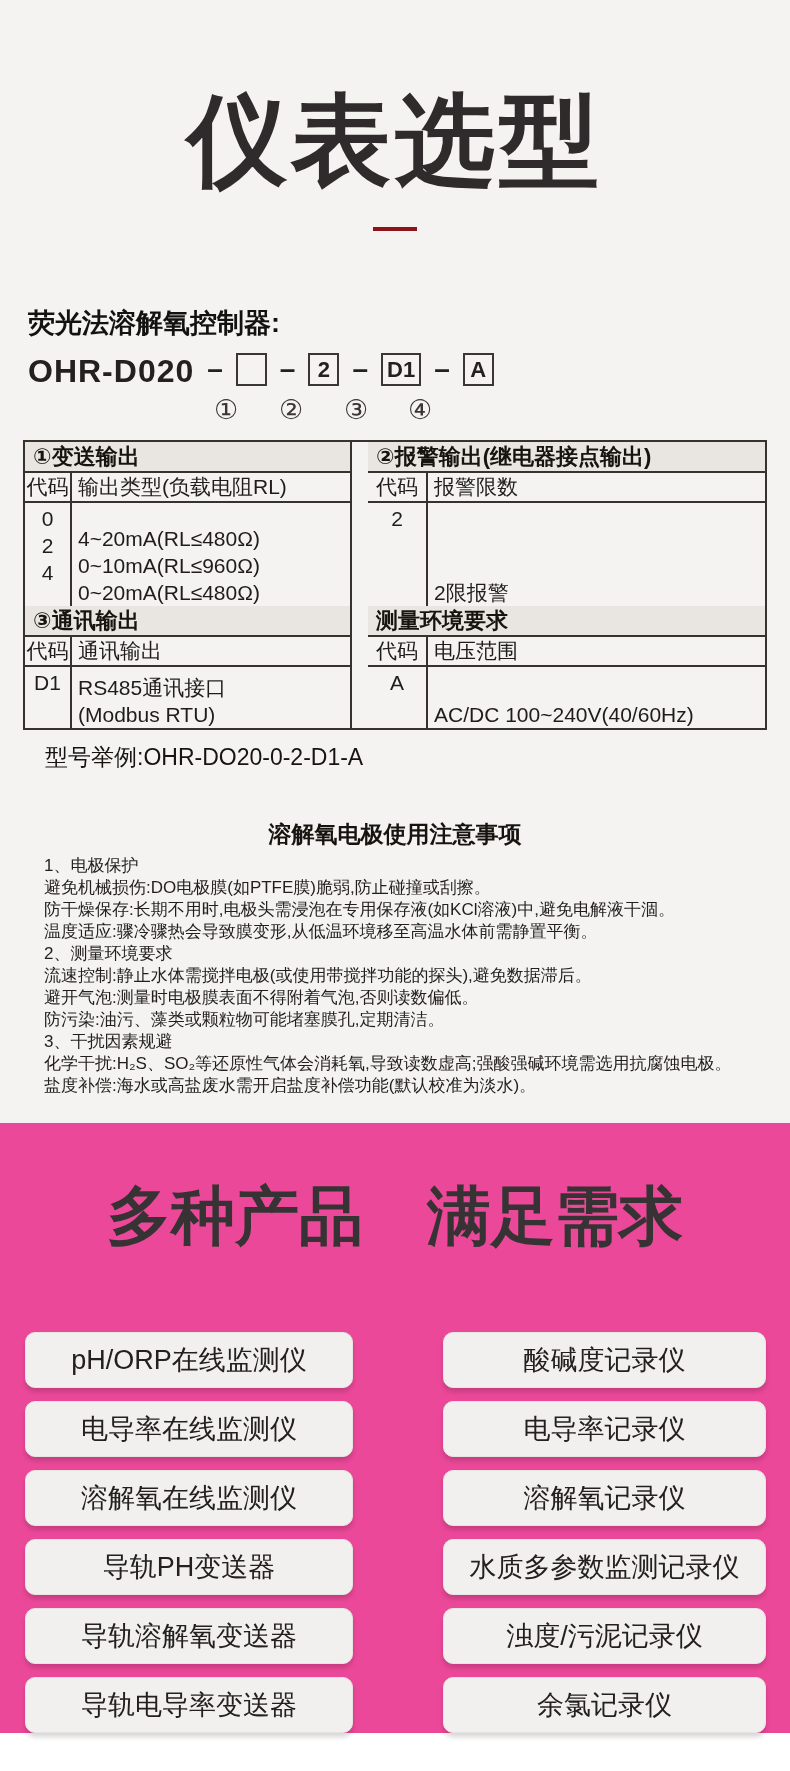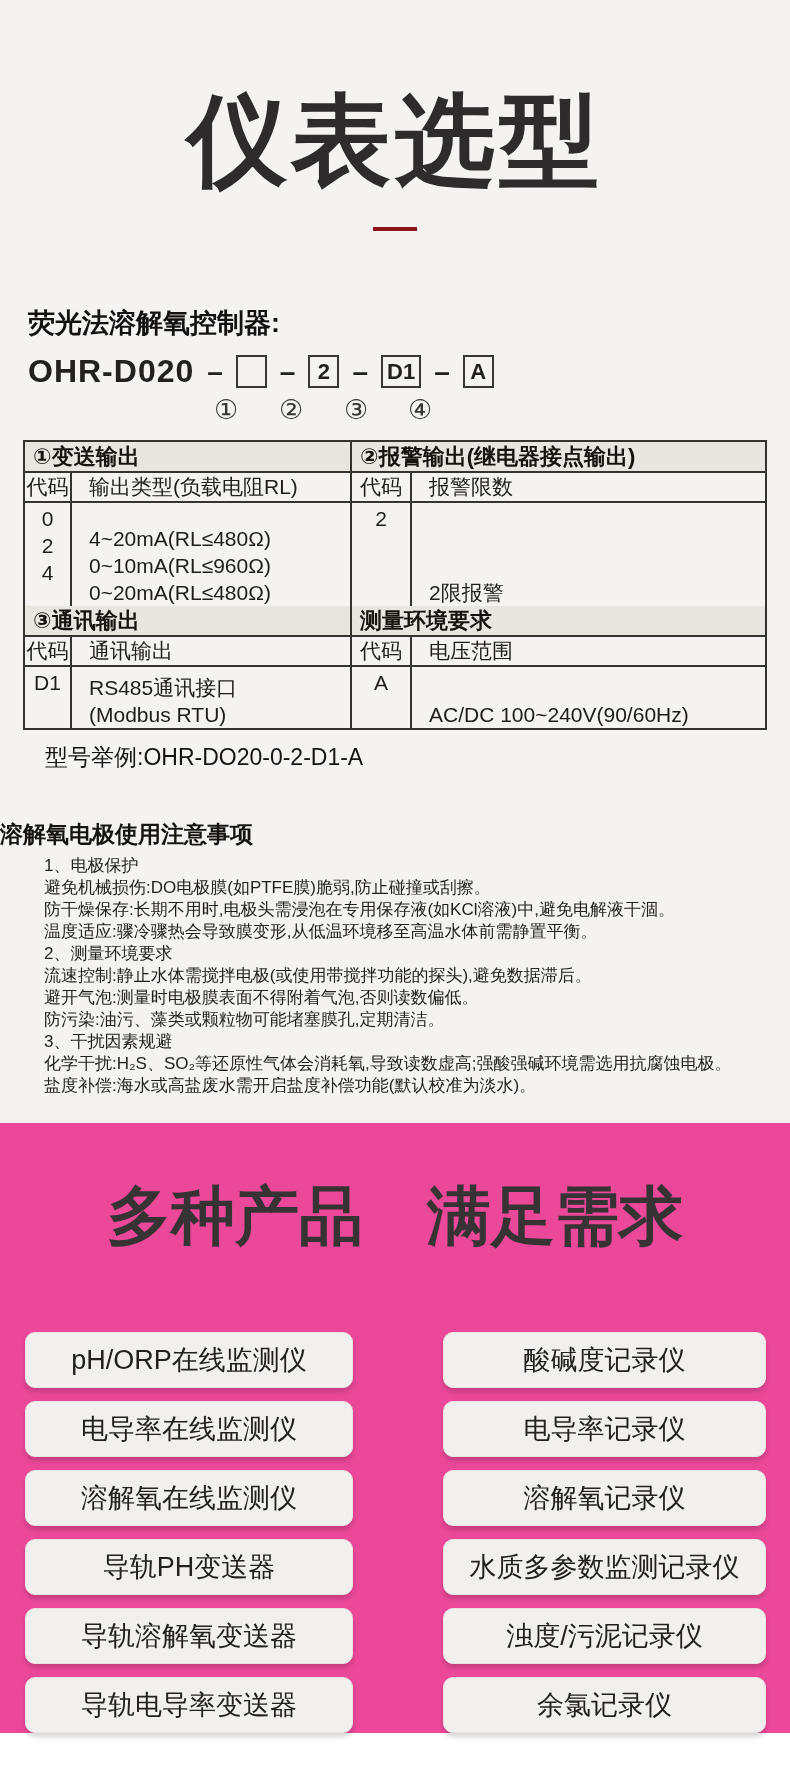--- a/index.html
+++ b/index.html
@@ -18,63 +18,63 @@
   .main-title {
     margin: 0; padding-top: 88px;
     text-align: center;
     font-size: 100px; line-height: 1.05; font-weight: bold;
     color: #2f2b2c; letter-spacing: 4px;
   }
   .title-divider { width: 44px; height: 4px; background: #8c1418; margin: 34px auto 0; }
 
   .selector-block { margin: 74px 0 0 28px; }
   .selector-heading { font-size: 27px; font-weight: bold; color: #141211; }
-  .model-row { display: flex; align-items: center; margin-top: 12px; }
+  .model-row { display: flex; align-items: flex-start; margin-top: 12px; }
   .model-prefix { font-size: 32px; font-weight: bold; letter-spacing: 1px; color: #24201e; }
   .dash { font-size: 28px; font-weight: bold; margin: 0 13px; color: #24201e; }
   .code-box {
     min-width: 31px; height: 33px; padding: 0 4px;
     border: 2px solid #3a3632;
     display: flex; align-items: center; justify-content: center;
     font-size: 22px; font-weight: bold; color: #24201e;
   }
   .indices-row { position: relative; height: 32px; margin-top: 4px; }
   .idx { position: absolute; top: 0; width: 32px; text-align: center; font-size: 27px; color: #3a3632; }
   .idx-1 { left: 182px; } .idx-2 { left: 247px; } .idx-3 { left: 312px; } .idx-4 { left: 376px; }
 
   
   .sel-table { margin: 14px 0 0 23px; width: 744px; border: 2px solid #36322e; }
-  .t-row { display: flex; }
+  .t-row { display: flex; gap: 16px; }
   .t-sec { }
   .t-sec.left { width: 327px; border-right: 2px solid #36322e; flex-shrink: 0; }
   .t-sec.right { flex: 1; }
   .t-head {
     height: 31px; background: #e9e6e2; border-bottom: 2px solid #36322e;
     font-weight: bold; font-size: 22px; color: #17140f;
     display: flex; align-items: center; padding-left: 8px;
   }
   .t-colrow { display: flex; border-bottom: 2px solid #36322e; height: 30px; }
   .t-code {
     width: 47px; flex-shrink: 0; border-right: 2px solid #36322e;
     display: flex; align-items: center; justify-content: center; font-size: 21px;
   }
   .t-sec.right .t-code { width: 60px; }
-  .t-desc { flex: 1; display: flex; align-items: center; padding-left: 17px; font-size: 21px; }
+  .t-desc { flex: 1; display: flex; align-items: center; padding-left: 6px; font-size: 21px; }
   .t-data { display: flex; }
   .t-row.top .t-data { height: 103px; }
   .t-row.bottom .t-data { height: 61px; }
   .t-data .t-code { flex-direction: column; justify-content: flex-start; padding-top: 2px; }
   .t-data .t-desc { flex-direction: column; align-items: flex-start; justify-content: flex-end; padding-top: 2px; }
   .t-line { line-height: 27px; white-space: pre-line; }
   .t-row.bottom .t-head { border-top: 0; }
 
   .model-example { margin: 12px 0 0 45px; font-size: 23px; color: #17140f; }
 
   
-  .notes-title { margin-top: 46px; text-align: left; font-size: 23px; font-weight: bold; color: #17140f; }
+  .notes-title { margin-top: 46px; text-align: center; font-size: 23px; font-weight: bold; color: #17140f; }
   .notes-list { margin: 5px 30px 0 44px; font-size: 17px; line-height: 22px; color: #211e1c; }
 
   
   .bottom-section { background: #ec4899; }
   .products-title {
     margin: 0; padding-top: 50px; text-align: center;
     font-size: 64px; font-weight: bold; color: #373334;
   }
   .btn-grid {
     display: grid;
@@ -186,21 +186,21 @@
           <div class="t-head">测量环境要求</div>
           <div class="t-colrow">
             <div class="t-code">代码</div>
             <div class="t-desc">电压范围</div>
           </div>
           <div class="t-data">
             <div class="t-code">
               <div class="t-line">A</div>
             </div>
             <div class="t-desc">
-              <div class="t-line">AC/DC 100~240V(90/60Hz)</div>
+              <div class="t-line">AC/DC 100~240V(40/60Hz)</div>
             </div>
           </div>
         </div>
       </div>
     </div>
 
     <div class="model-example">型号举例:OHR-DO20-0-2-D1-A</div>
 
     <div class="notes-title">溶解氧电极使用注意事项</div>
     <div class="notes-list">

